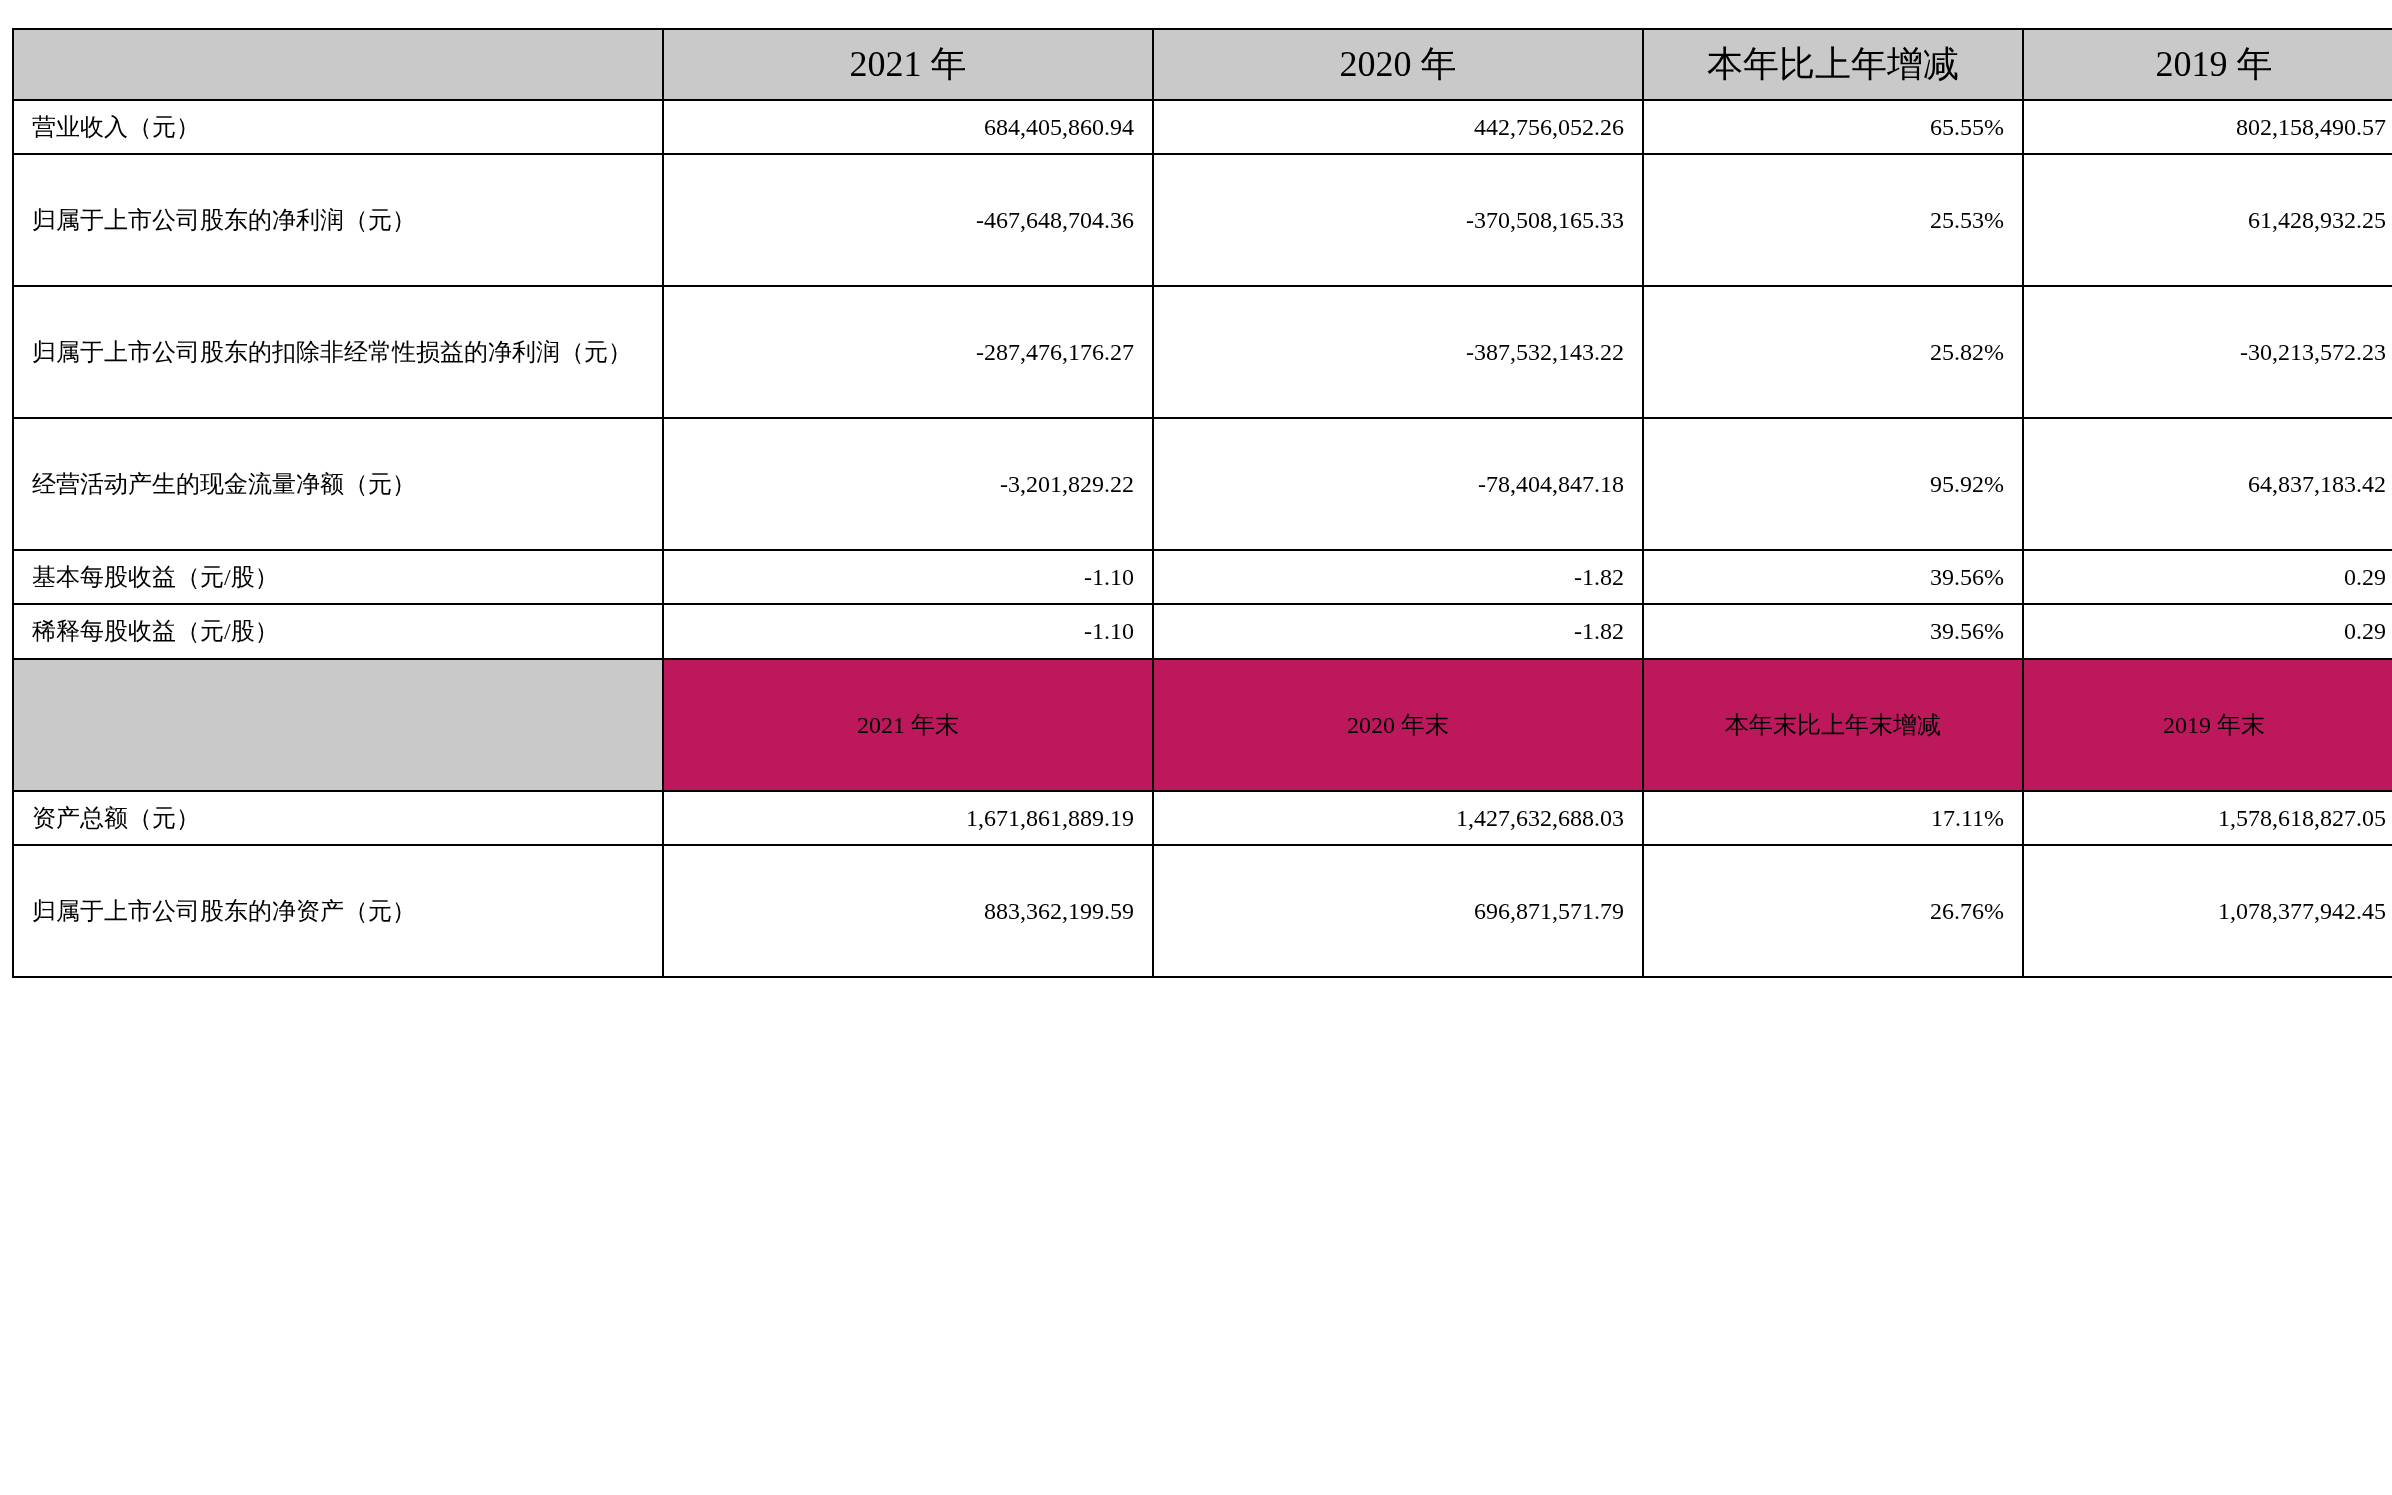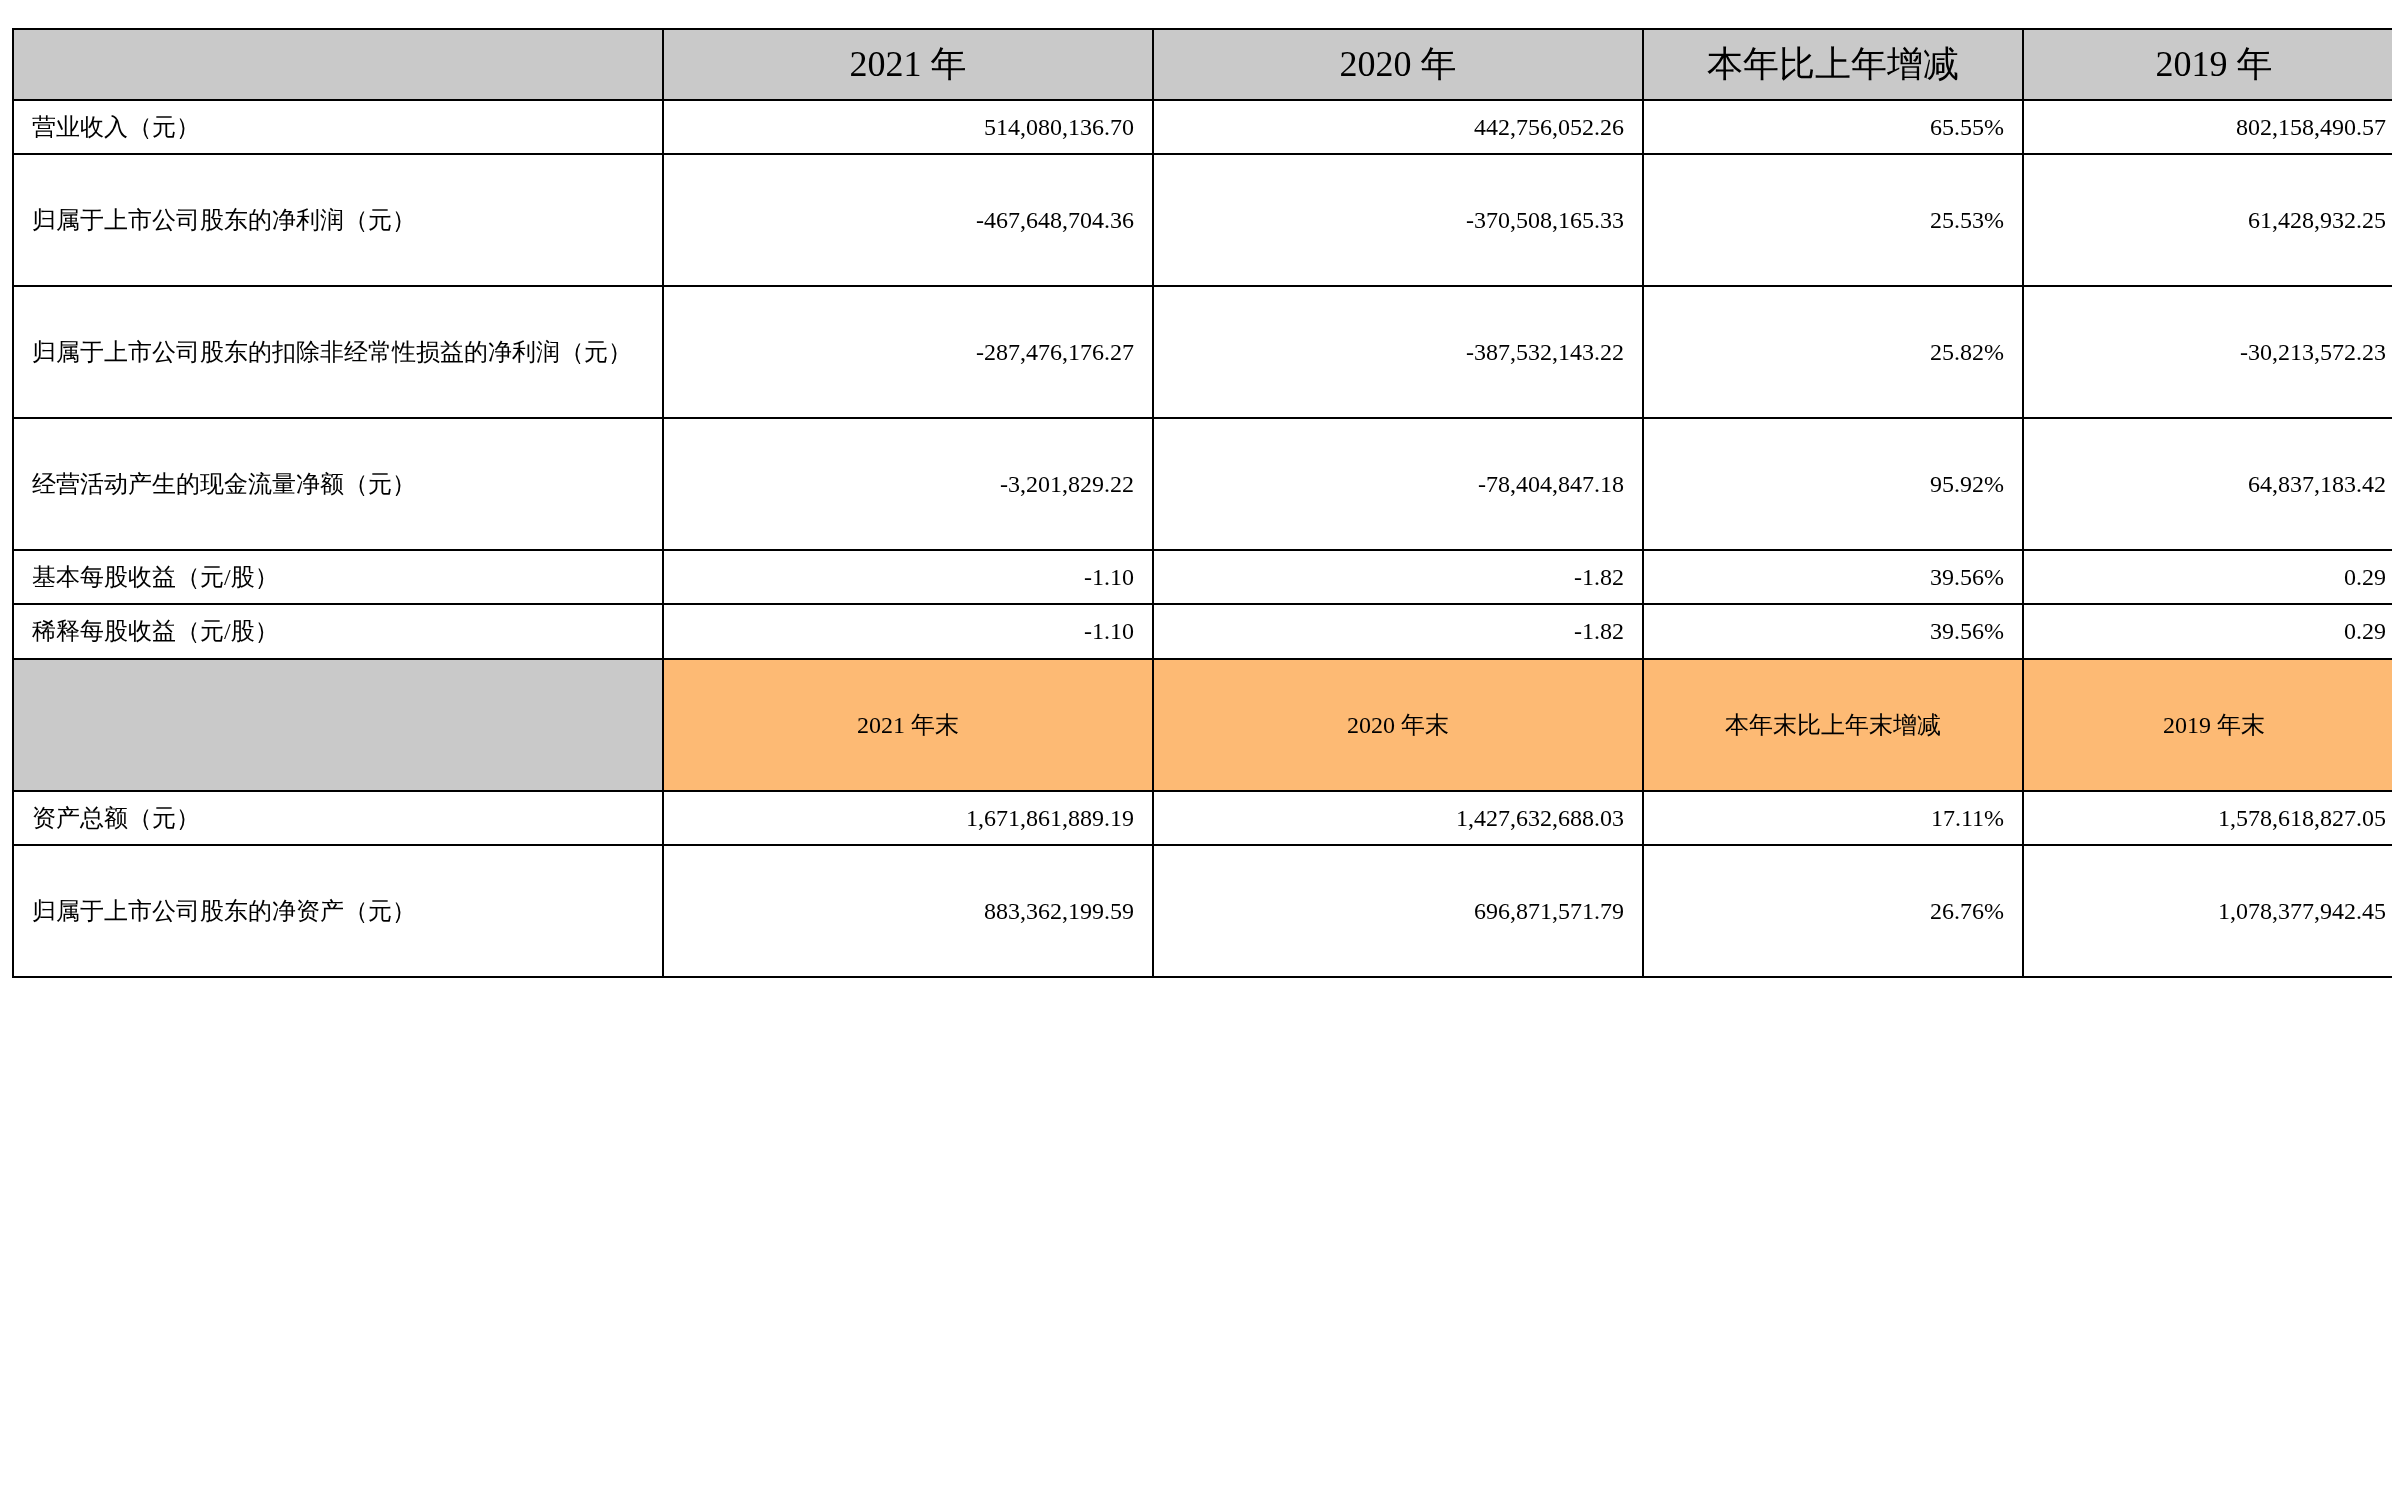--- a/index.html
+++ b/index.html
@@ -49,21 +49,21 @@
   }
   tr.header td {
     background: #c9c9c9;
     text-align: center;
     font-size: 36px;
   }
   tr.header td.corner {
     background: #c9c9c9;
   }
   tr.subheader td {
-    background: #fdba74;
+    background: #be185d;
     text-align: center;
   }
   tr.subheader td.corner {
     background: #c9c9c9;
   }
   .tall td { height: 110px; }
 </style>
 </head>
 <body>
 
@@ -80,21 +80,21 @@
       <tr class="header">
         <td class="corner"></td>
         <td>2021 年</td>
         <td>2020 年</td>
         <td>本年比上年增减</td>
         <td>2019 年</td>
       </tr>
 
       <tr>
         <td class="label">营业收入（元）</td>
-        <td class="num">514,080,136.70</td>
+        <td class="num">684,405,860.94</td>
         <td class="num">442,756,052.26</td>
         <td class="num">65.55%</td>
         <td class="num">802,158,490.57</td>
       </tr>
 
       <tr class="tall">
         <td class="label">归属于上市公司股东的净利润（元）</td>
         <td class="num">-467,648,704.36</td>
         <td class="num">-370,508,165.33</td>
         <td class="num">25.53%</td>

